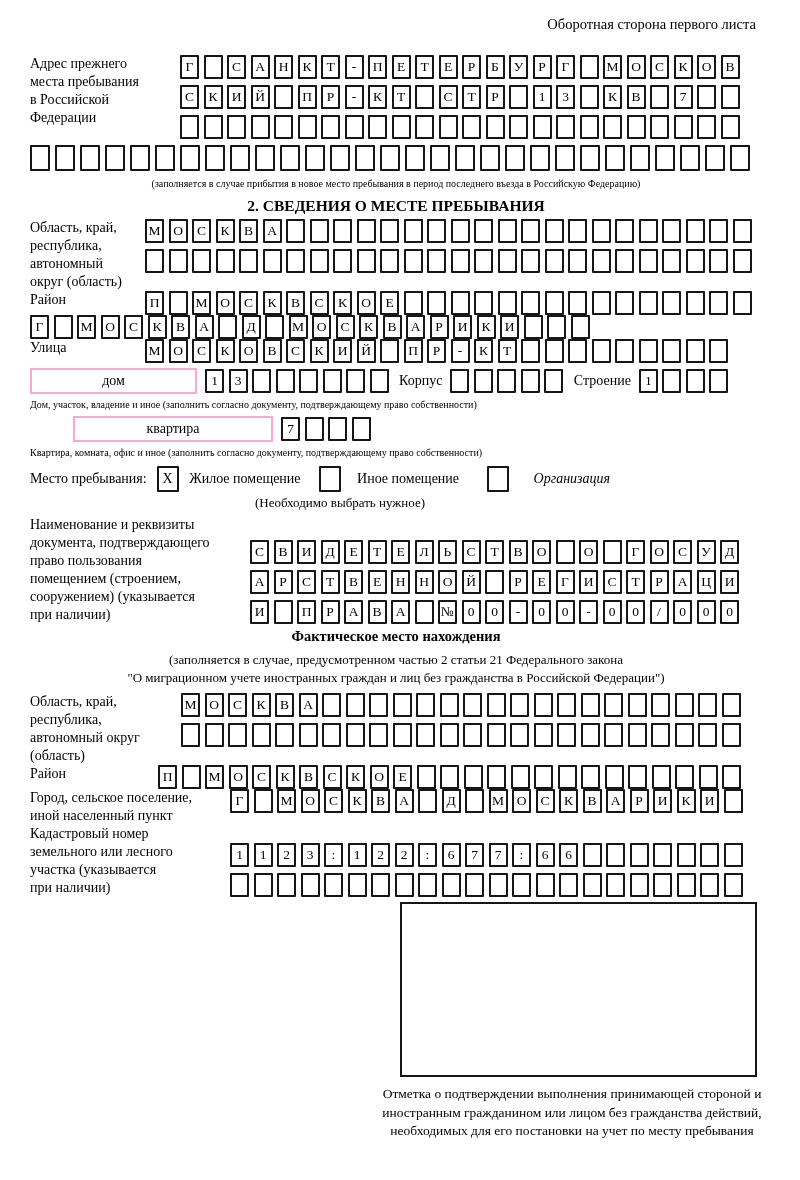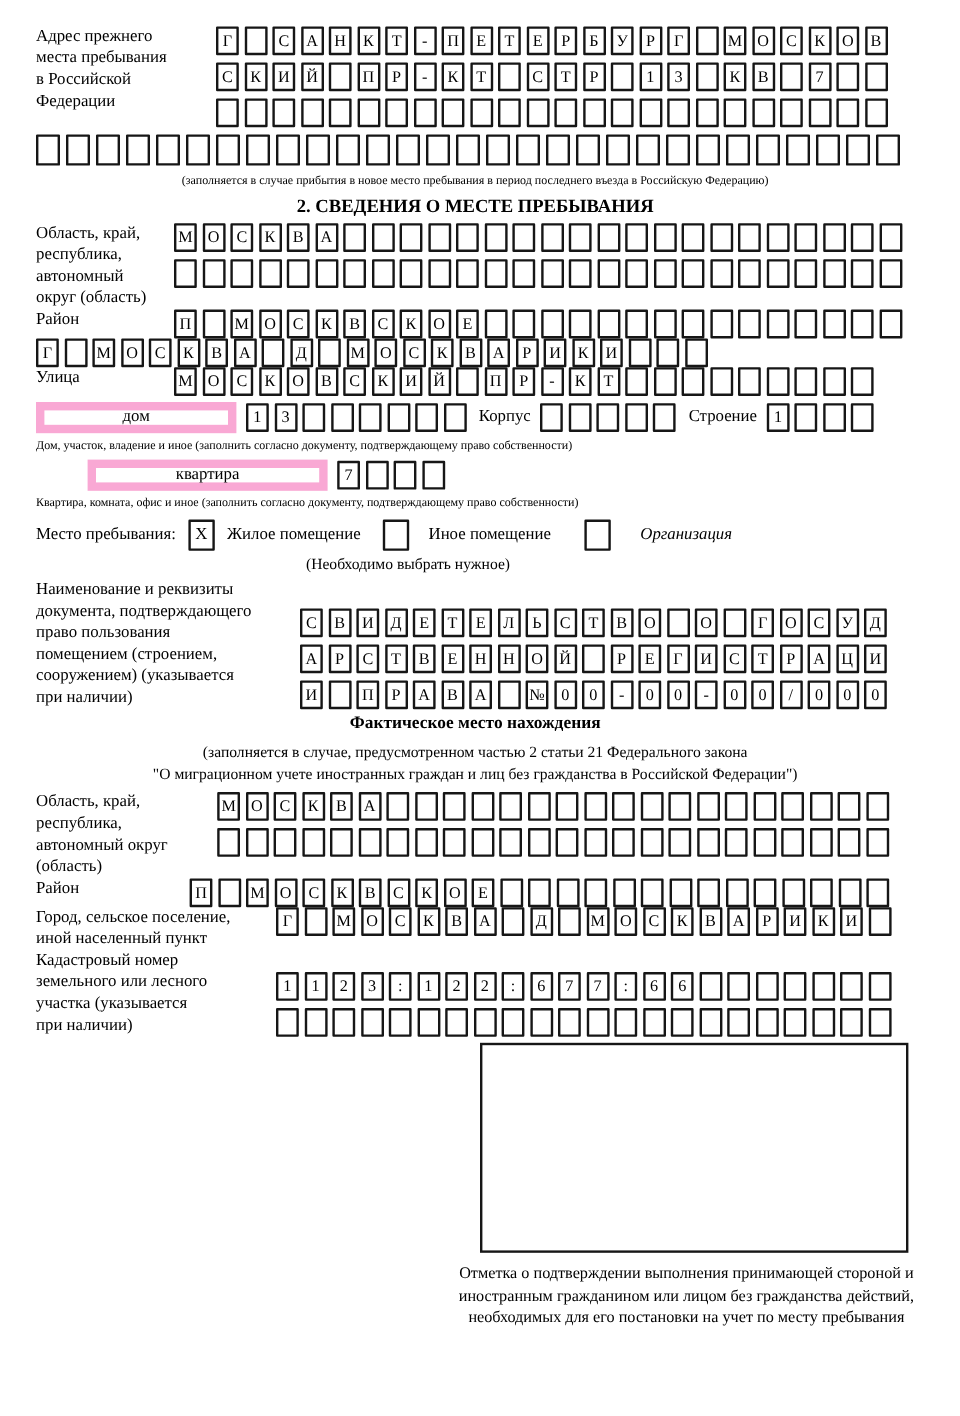--- a/index.html
+++ b/index.html
@@ -17,38 +17,39 @@
       font-size:13.5px;line-height:1;background:#fff;}
   .fullrow{margin:6px 0 0 0;}
   .fullrow .cb{width:20px;height:26px;margin-right:5px;}
   .caption{font-size:10px;line-height:17px;}
   .center{text-align:center;}
   .sec-title{text-align:center;font-weight:bold;font-size:15.5px;margin-top:5px;}
   .sub-title{text-align:center;font-weight:bold;font-size:14.5px;}
   .mt4{margin-top:4px;} .mt6{margin-top:6px;}
   .prev{margin-top:22px;}
   .houserow{display:flex;align-items:center;margin-top:5px;}
-  .widebox{box-sizing:border-box;border:7px solid #f9a8d4;height:26px;display:flex;align-items:center;
+  .widebox{box-sizing:border-box;border:2px solid #f9a8d4;height:26px;display:flex;align-items:center;
       justify-content:center;font-size:14px;flex:0 0 auto;}
   .dom{width:167px;margin-right:8px;}
   .kv{width:200px;margin-right:8px;}
   .inline-label{font-size:14px;margin:0 8px 0 6px;flex:0 0 auto;}
   .stayrow{display:flex;align-items:center;margin-top:5px;font-size:14px;}
   .checkbox{width:22px;height:26px;font-size:14px;}
   .stay-note{width:620px;text-align:center;font-size:13px;margin-top:3px;}
   .docfield{margin-top:5px;min-height:108px;align-items:flex-end;}
   .act-note{font-size:13px;line-height:18px;text-align:center;margin-top:4px;}
   .stampbox{box-sizing:border-box;width:357px;height:175px;border:2px solid #161616;margin:5px 5px 0 auto;}
   .stampcaption{width:380px;margin:8px 0 0 auto;text-align:center;font-size:13.5px;line-height:18.5px;}
 </style>
 </head>
 <body>
 
 <div class="page">
 
+  <div class="header-note">Оборотная сторона первого листа</div>
 
   <div class="field prev">
     <div class="flabel lw150">Адрес прежнего
 места пребывания
 в Российской
 Федерации</div>
     <div class="brows">
       <div class="boxrow">
           <span class="cb">Г</span>
           <span class="cb">&nbsp;</span>

